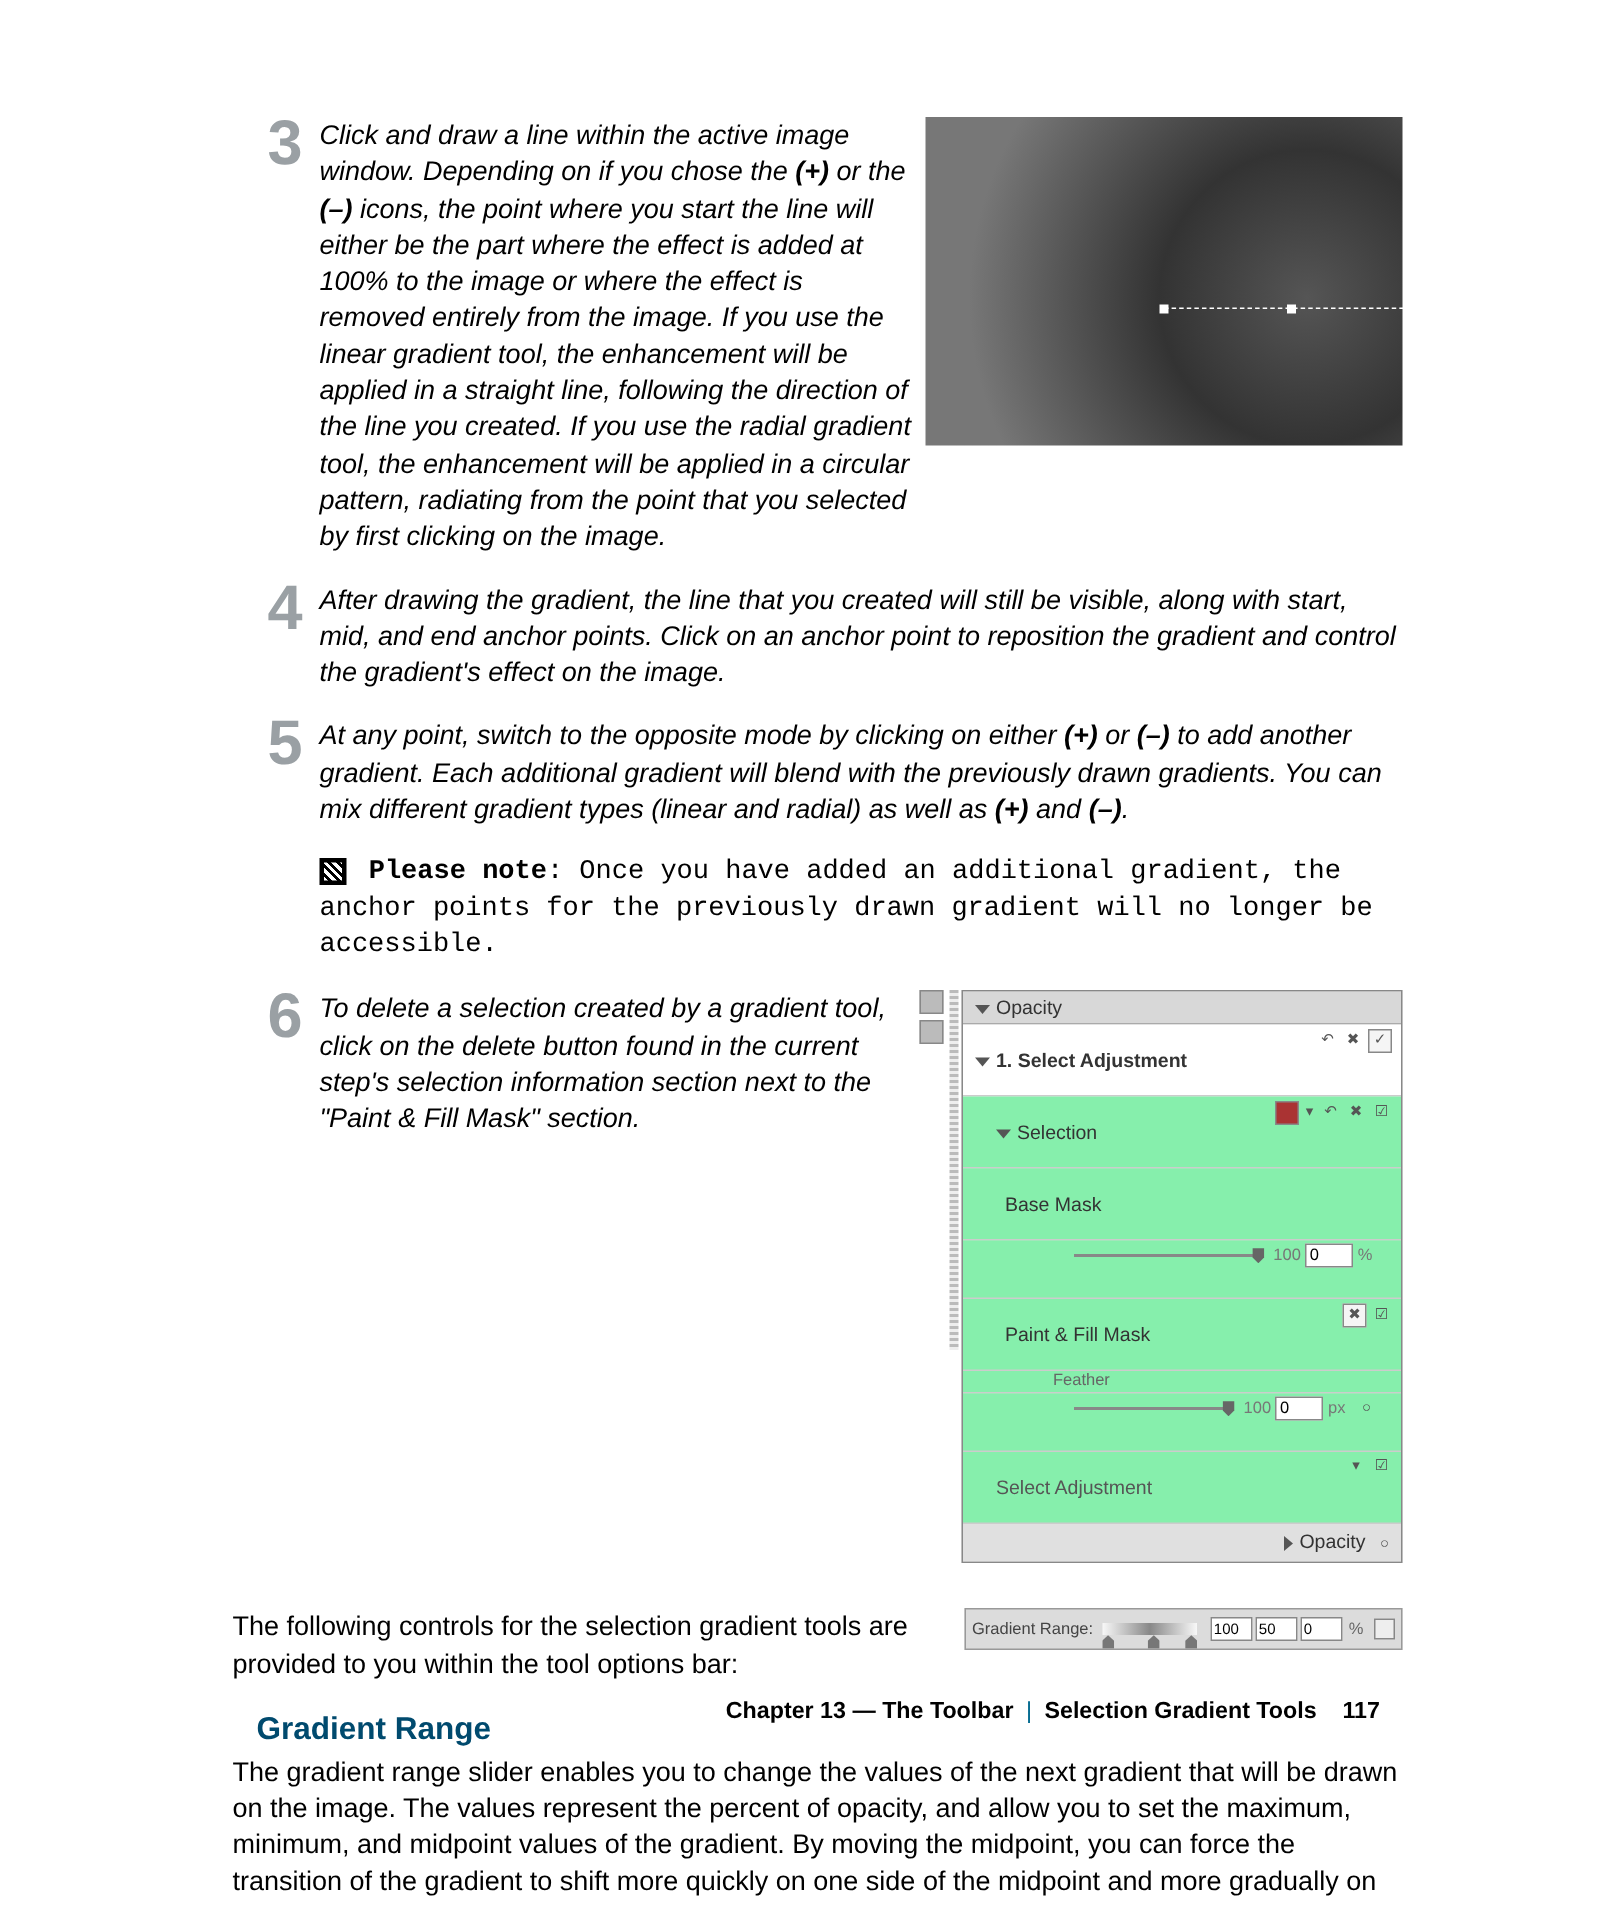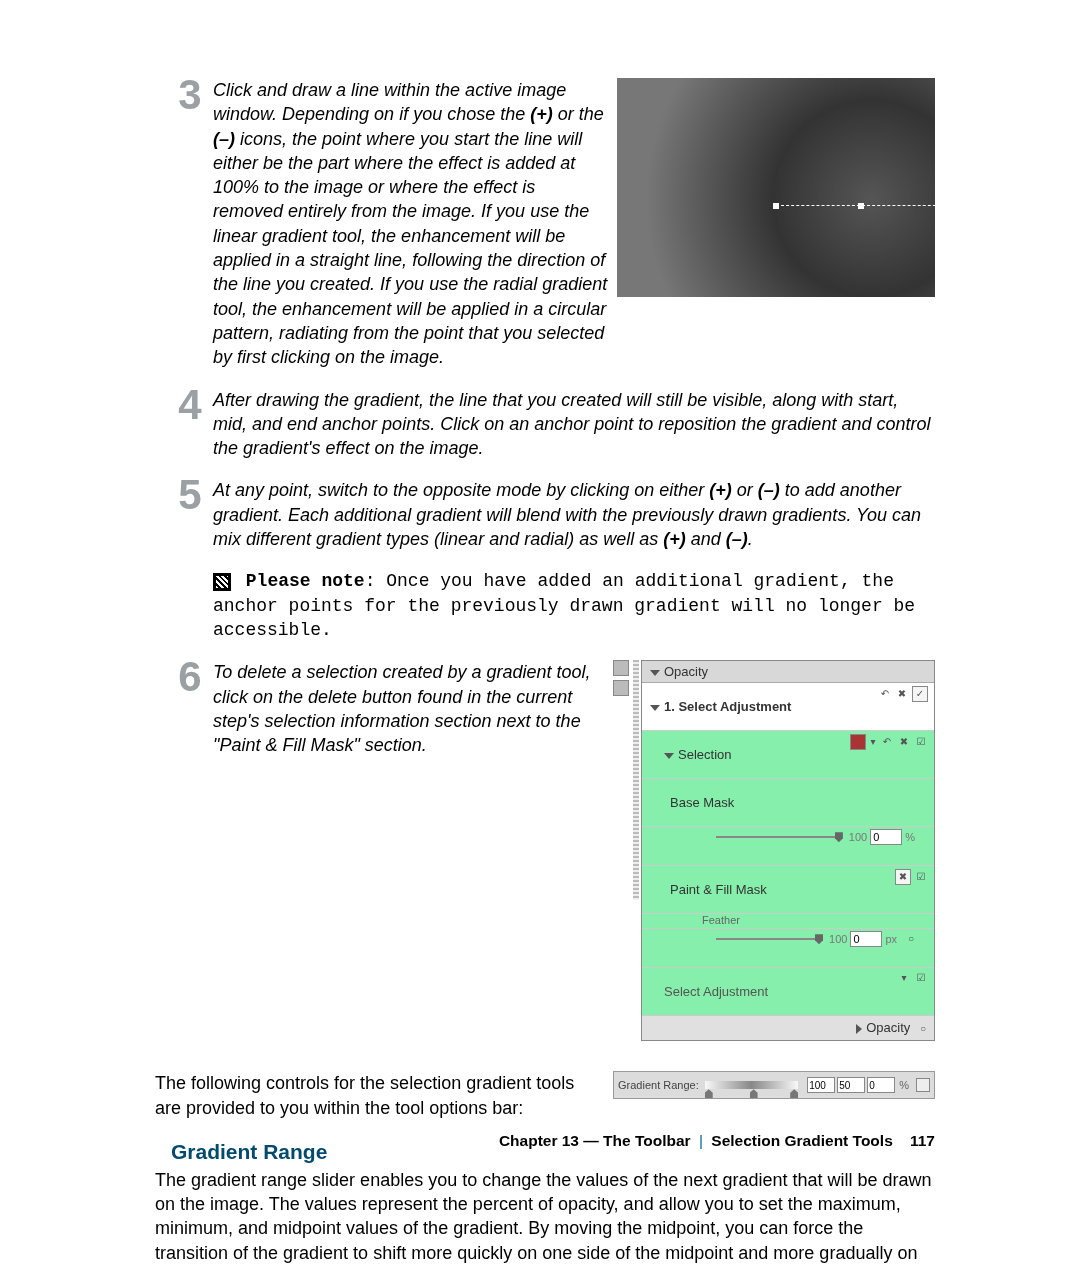--- a/index.html
+++ b/index.html
@@ -201,21 +201,21 @@
     align-items:flex-start;
   }
   .below-panel .txt{
     flex:1;
     font-size:18px;
     line-height:1.35;
   }
 
   
   .gr-bar{
-    width:322px;
+    width:292px;
     height:28px;
     background:#dcdcdc;
     border:1px solid #999;
     margin-left:8px;
     display:flex;
     align-items:center;
     font-family: Tahoma, Arial, sans-serif;
     font-size:11px;
     color:#444;
     padding:0 4px;
@@ -258,21 +258,21 @@
     text-underline-offset:3px;
   }
   .gr-para{
     font-size:18px;
     line-height:1.35;
   }
 
   .page-footer{
     position:absolute;
     bottom:120px;
-    right:145px;
+    right:160px;
     font-size:15.5px;
   }
   .page-footer b{font-weight:700;}
   .sep{font-weight:400;color:#00698f;margin:0 4px;}
 </style>
 </head>
 <body>
 
 <div class="page">
 

